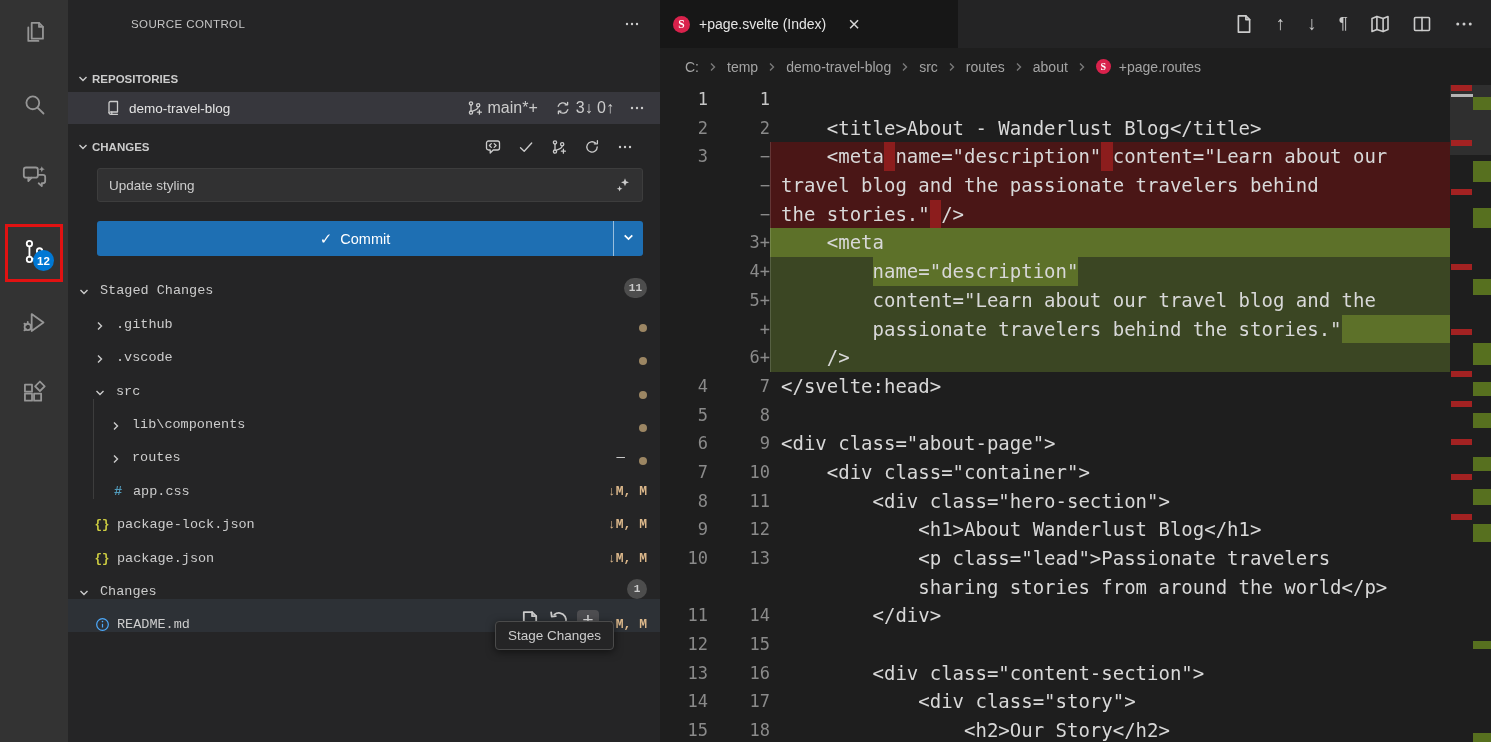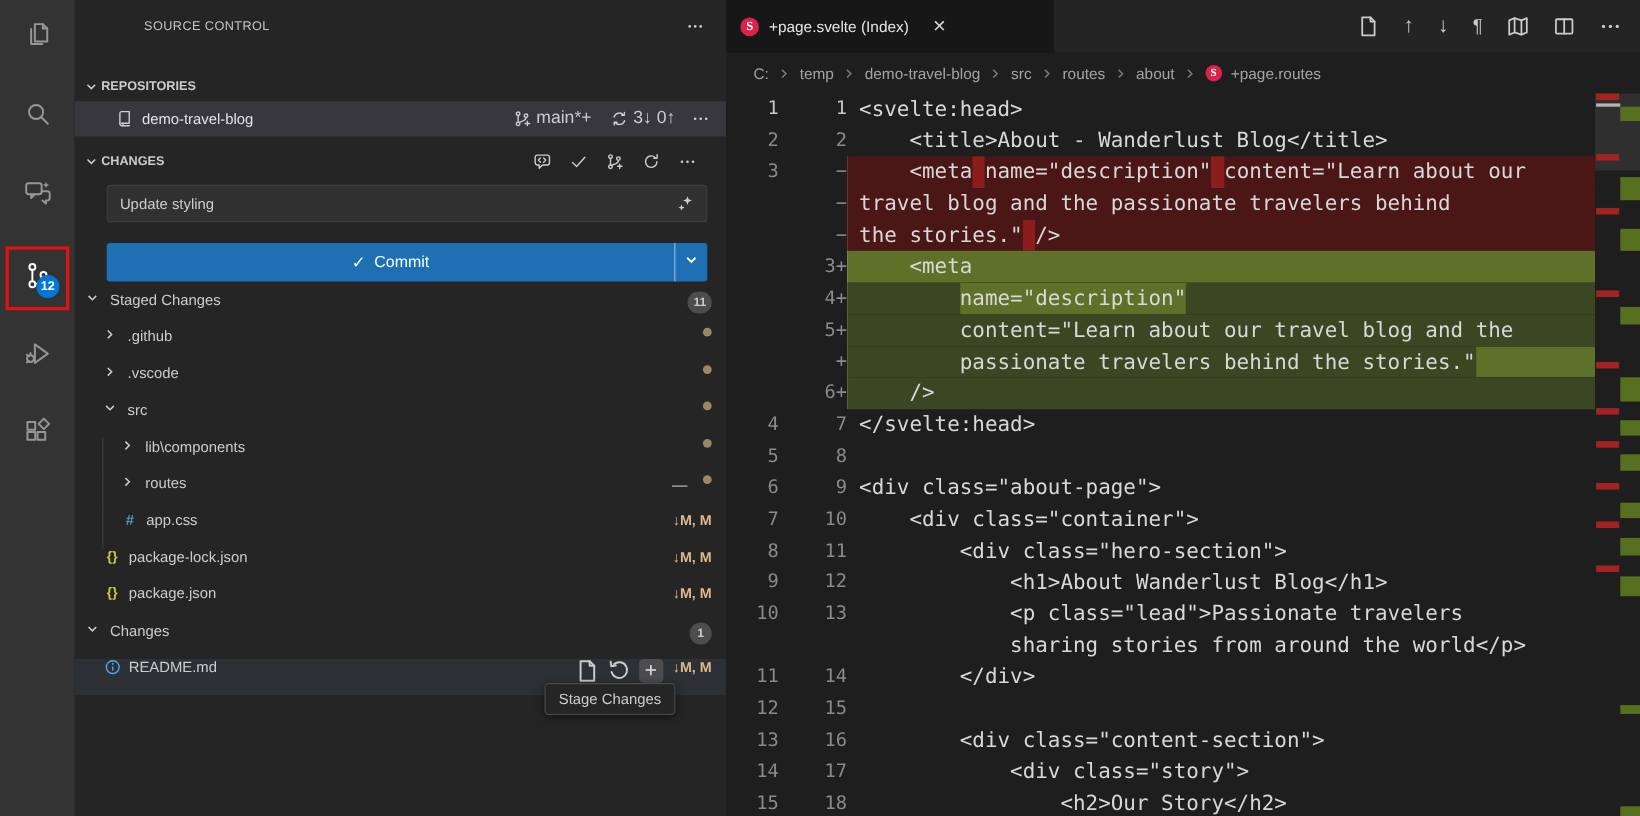--- a/index.html
+++ b/index.html
@@ -29,21 +29,21 @@
   .changes-h .hlabel { flex:1; }
   .hicons { display:flex; align-items:center; gap:17px; padding-right:9px; }
   .commit-input { margin:8px 17px 0 29px; height:34px; background:#313132; border:1px solid #3d3d3d; border-radius:3px; display:flex; align-items:center; padding:0 11px; }
   .commit-input .txt { flex:1; font-size:13.5px; color:#cdcdcd; }
   .commit-btn { margin:19px 17px 0 29px; height:35px; background:#1e6fb3; border-radius:3px; display:flex; color:#fff; cursor:pointer; }
   .cb-main { flex:1; display:flex; align-items:center; justify-content:center; gap:8px; font-size:14.5px; }
   .cb-check { font-size:15px; }
   .cb-drop { width:30px; display:flex; align-items:center; justify-content:center; border-left:1px solid rgba(255,255,255,.55); }
 
   #tree { margin-top:9px; }
-  .trow { height:33.4px; display:flex; align-items:flex-start; padding-right:13px; font-size:13.5px; color:#cccccc; position:relative; }
+  .trow { height:33.4px; display:flex; align-items:flex-end; padding-right:13px; font-size:13.5px; color:#cccccc; position:relative;font-family:Liberation Mono, monospace; }
   .trow .chev { display:flex; width:16px; margin-right:6px; color:#cicic1; }
   .trow .ficon { width:16px; margin-right:7px; display:flex; align-items:center; justify-content:center; font-weight:bold; }
   .trow .tlabel { flex:1; white-space:pre; }
   .trow.hdr { padding-left:10px; }
   .trow.ind0 { padding-left:26px; }
   .trow.ind1 { padding-left:42px; background-image:linear-gradient(#3d3d3d,#3d3d3d); background-repeat:no-repeat; background-position:25px 0; background-size:1px 100%; }
   .trow.hovered { background-color:#2d3136; }
   .badge { min-width:20px; height:20px; border-radius:11px; background:#4d4d4d; color:#cccccc; font-size:11px; font-weight:bold; display:flex; align-items:center; justify-content:center; padding:0 5px; }
   .deco { color:#ddb98c; font-size:13px; font-weight:bold; }
   .dot { width:8px; height:8px; border-radius:50%; background:#9c8663; margin-left:14px; }
@@ -469,21 +469,21 @@
         <span class="crumb">about</span>
         <span class="sep">
           <svg viewBox="0 0 12 12" width="12" height="12" fill="none" stroke="currentColor" stroke-width="1.4">
             <path d="M4 2.5L7.5 6 4 9.5"></path>
           </svg>
         </span>
         <span class="svelte-badge small">S</span>
         <span class="crumb">+page.routes</span>
       </div>
     <div id="code">
-        <div class="crow cur"><span class="g1">1</span><span class="g2">1</span><span class="ctext"><span class="seg">&lt;svelte:head&gt;</span><span class="fill"></span></span></div>
+        <div class="crow cur"><span class="g1">1</span><span class="g2">1</span></div>
         <div class="crow"><span class="g1">2</span><span class="g2">2</span><span class="ctext"><span class="seg">    &lt;title&gt;About - Wanderlust Blog&lt;/title&gt;</span><span class="fill"></span></span></div>
         <div class="crow del"><span class="g1">3</span><span class="g2">−</span><span class="ctext"><span class="seg">    &lt;meta</span><span class="seg hl"> </span><span class="seg">name="description"</span><span class="seg hl"> </span><span class="seg">content="Learn about our</span><span class="fill"></span></span></div>
         <div class="crow del"><span class="g1"></span><span class="g2">−</span><span class="ctext"><span class="seg">travel blog and the passionate travelers behind</span><span class="fill"></span></span></div>
         <div class="crow del"><span class="g1"></span><span class="g2">−</span><span class="ctext"><span class="seg">the stories."</span><span class="seg hl"> </span><span class="seg">/&gt;</span><span class="fill"></span></span></div>
         <div class="crow add full"><span class="g1"></span><span class="g2">3+</span><span class="ctext"><span class="seg">    &lt;meta</span><span class="fill"></span></span></div>
         <div class="crow add"><span class="g1"></span><span class="g2">4+</span><span class="ctext"><span class="seg">        </span><span class="seg hl">name="description"</span><span class="fill"></span></span></div>
         <div class="crow add"><span class="g1"></span><span class="g2">5+</span><span class="ctext"><span class="seg">        content="Learn about our travel blog and the</span><span class="fill"></span></span></div>
         <div class="crow add"><span class="g1"></span><span class="g2">+</span><span class="ctext"><span class="seg">        passionate travelers behind the stories."</span><span class="fill on"></span></span></div>
         <div class="crow add"><span class="g1"></span><span class="g2">6+</span><span class="ctext"><span class="seg">    /&gt;</span><span class="fill"></span></span></div>
         <div class="crow"><span class="g1">4</span><span class="g2">7</span><span class="ctext"><span class="seg">&lt;/svelte:head&gt;</span><span class="fill"></span></span></div>

